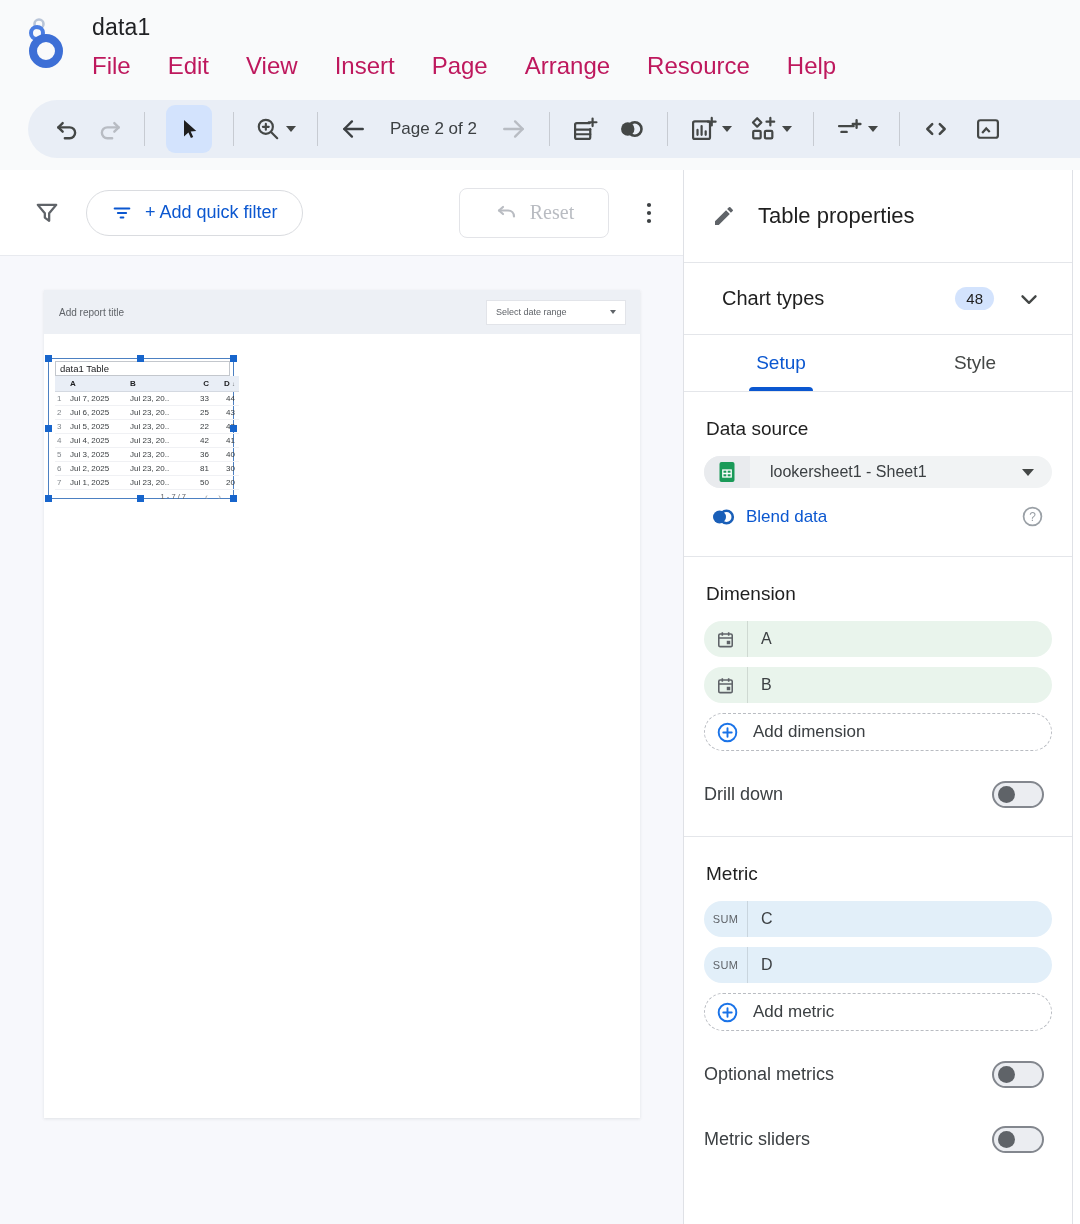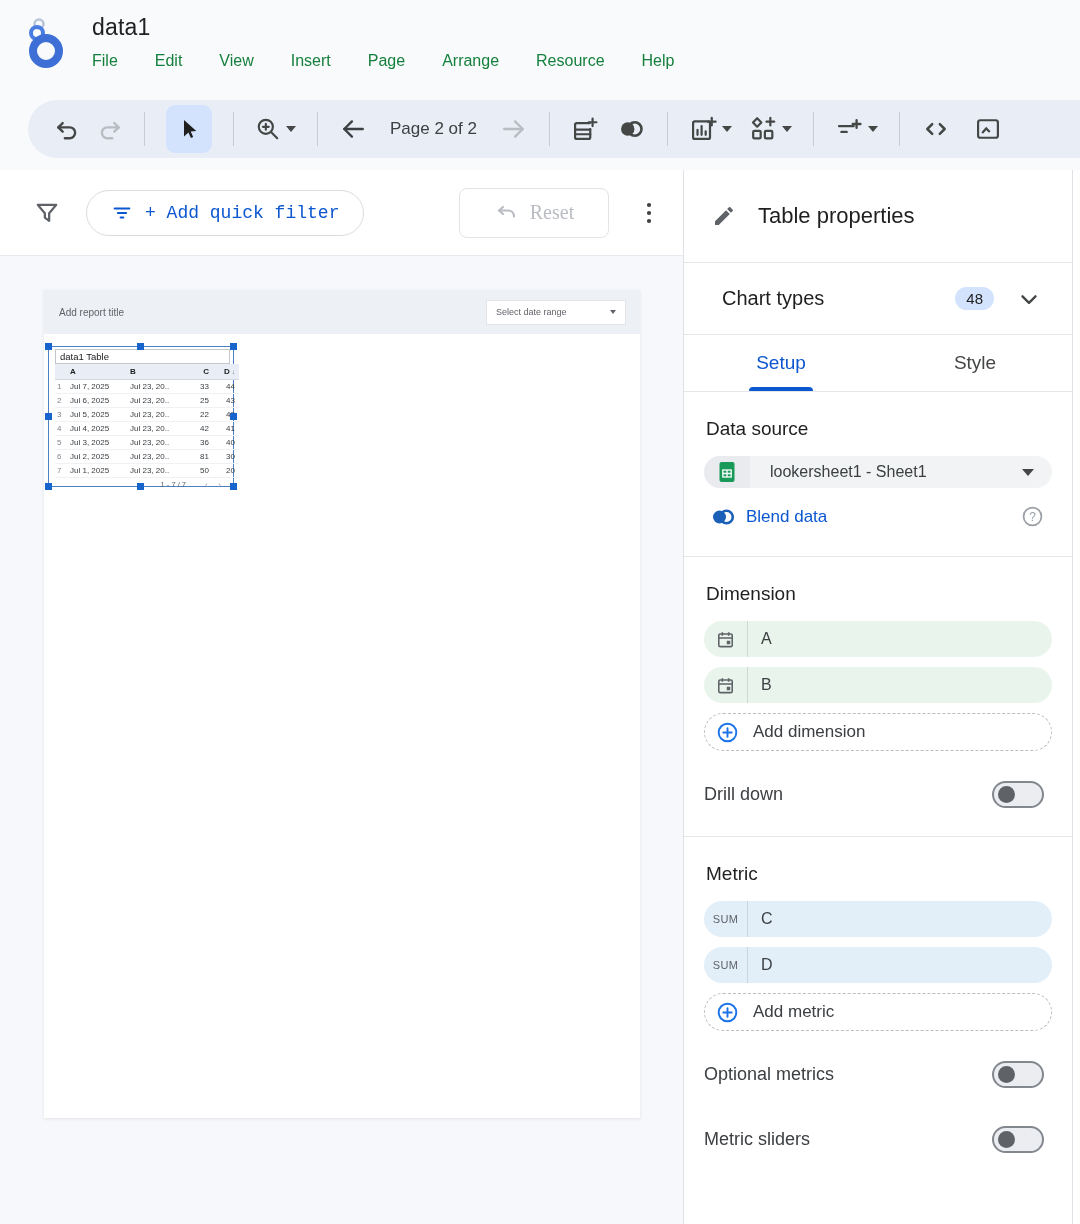--- a/index.html
+++ b/index.html
@@ -6,59 +6,59 @@
   html,body { width:1080px; height:1224px; overflow:hidden; background:#fff;
     font-family:"Liberation Sans","DejaVu Sans",sans-serif; color:#1f1f1f; }
   .app { position:relative; width:1080px; height:1224px; }
 
   
   .app-header { height:100px; background:#f9fafb; display:flex; align-items:flex-start; padding:14px 0 0 26px; }
   .logo { width:46px; height:52px; margin-top:2px; }
   .header-text { margin-left:20px; }
   .doc-title { font-size:23px; color:#202124; letter-spacing:.2px; }
   .menu { display:flex; gap:37px; margin-top:11px; }
-  .menu-item { font-size:16px; color:#15803d; cursor:default; }
+  .menu-item { font-size:24px; color:#be185d; cursor:default; }
 
   
   .toolbar-row { height:70px; background:#f9fafb; }
   .toolbar { margin-left:28px; width:calc(100% - 28px); height:58px; background:#e9eef6;
     border-radius:29px 0 0 29px; display:flex; align-items:center; padding-left:26px; gap:17px; overflow:hidden; }
   .tsep { width:1px; height:34px; background:#c7cbd2; margin:0 4px; flex:none; }
   .tbtn { display:flex; align-items:center; justify-content:center; flex:none; }
   .tool-selected { background:#d3e3fd; border-radius:9px; width:46px; height:48px; }
   .caret { width:0; height:0; border-left:5px solid transparent; border-right:5px solid transparent; border-top:6px solid #444746; margin-left:5px; }
   .page-ind { font-size:17px; color:#3c4043; margin:8px 6px; white-space:nowrap; }
   .icgroup { display:flex; align-items:center; flex:none; }
 
   
   .main { position:absolute; top:170px; left:0; width:1080px; bottom:0; display:flex; }
   .left-col { width:683px; display:flex; flex-direction:column; }
 
   
   .filter-bar { height:86px; background:#fff; display:flex; align-items:center; padding:0 24px 0 34px; border-bottom:1px solid #e8eaef; }
   .qf-pill { margin-left:26px; height:46px; border:1px solid #dadce0; border-radius:23px; background:#fff;
-    display:flex; align-items:center; gap:12px; padding:0 24px; cursor:pointer;font-family:Liberation Mono, monospace; }
+    display:flex; align-items:center; gap:12px; padding:0 24px; cursor:pointer; }
   .qf-label { font-size:18px; color:#0b57d0; font-weight:500; }
   .reset-btn { margin-left:auto; margin-right:30px; width:150px; height:50px; border:1px solid #e3e4e8; border-radius:8px;
     background:#fff; display:flex; align-items:center; justify-content:center; gap:12px;font-family:Liberation Serif, serif; }
   .reset-label { font-size:20px; color:#b9bcc2; }
 
   
   .canvas { flex:1; background:#f7f8fc; position:relative; }
   .page { position:absolute; left:44px; top:34px; width:596px; height:828px; background:#fff;
     box-shadow:0 1px 3px rgba(60,64,67,.12); }
   .page-band { height:44px; background:#edf0f5; display:flex; align-items:center; padding:0 14px 0 15px; }
   .report-title { font-size:10px; color:#5f6368; }
   .date-ctl { margin-left:auto; width:140px; height:25px; background:#fff; border:1px solid #e2e4e9;
     display:flex; align-items:center; padding:0 9px; }
   .date-ctl-label { font-size:9px; color:#5f6368; }
   .date-caret { margin-left:auto; width:0; height:0; border-left:3px solid transparent; border-right:3px solid transparent; border-top:4px solid #5f6368; }
 
   
-  .table-widget { position:absolute; left:4px; top:56px; width:186px; height:141px; border:1.5px solid #4c80c2; background:#fff; }
+  .table-widget { position:absolute; left:4px; top:68px; width:186px; height:141px; border:1.5px solid #4c80c2; background:#fff; }
   .handle { position:absolute; width:7px; height:7px; background:#1765cc; }
   .h-tl{left:-4px;top:-4px} .h-tm{left:50%;margin-left:-4px;top:-4px} .h-tr{right:-4px;top:-4px}
   .h-ml{left:-4px;top:50%;margin-top:-4px} .h-mr{right:-4px;top:50%;margin-top:-4px}
   .h-bl{left:-4px;bottom:-4px} .h-bm{left:50%;margin-left:-4px;bottom:-4px} .h-br{right:-4px;bottom:-4px}
   .tw-inner { padding:2px 3px 0 6px; }
   .tw-title { height:15px; border:1px solid #c3c7cd; background:#fff; font-size:9.5px; color:#202124;
     line-height:13px; padding:0 4px; }
   .mini-table { width:100%; border-collapse:collapse; font-size:8px; table-layout:fixed; }
   .mini-table th { background:#e9eef6; font-weight:bold; color:#202124; height:15px; text-align:left; padding:0 4px; border-bottom:1px solid #d4d9e1; }
   .mini-table td { height:14px; color:#3c4043; padding:0 4px; border-bottom:1px solid #f0f1f4; overflow:hidden; white-space:nowrap; }

